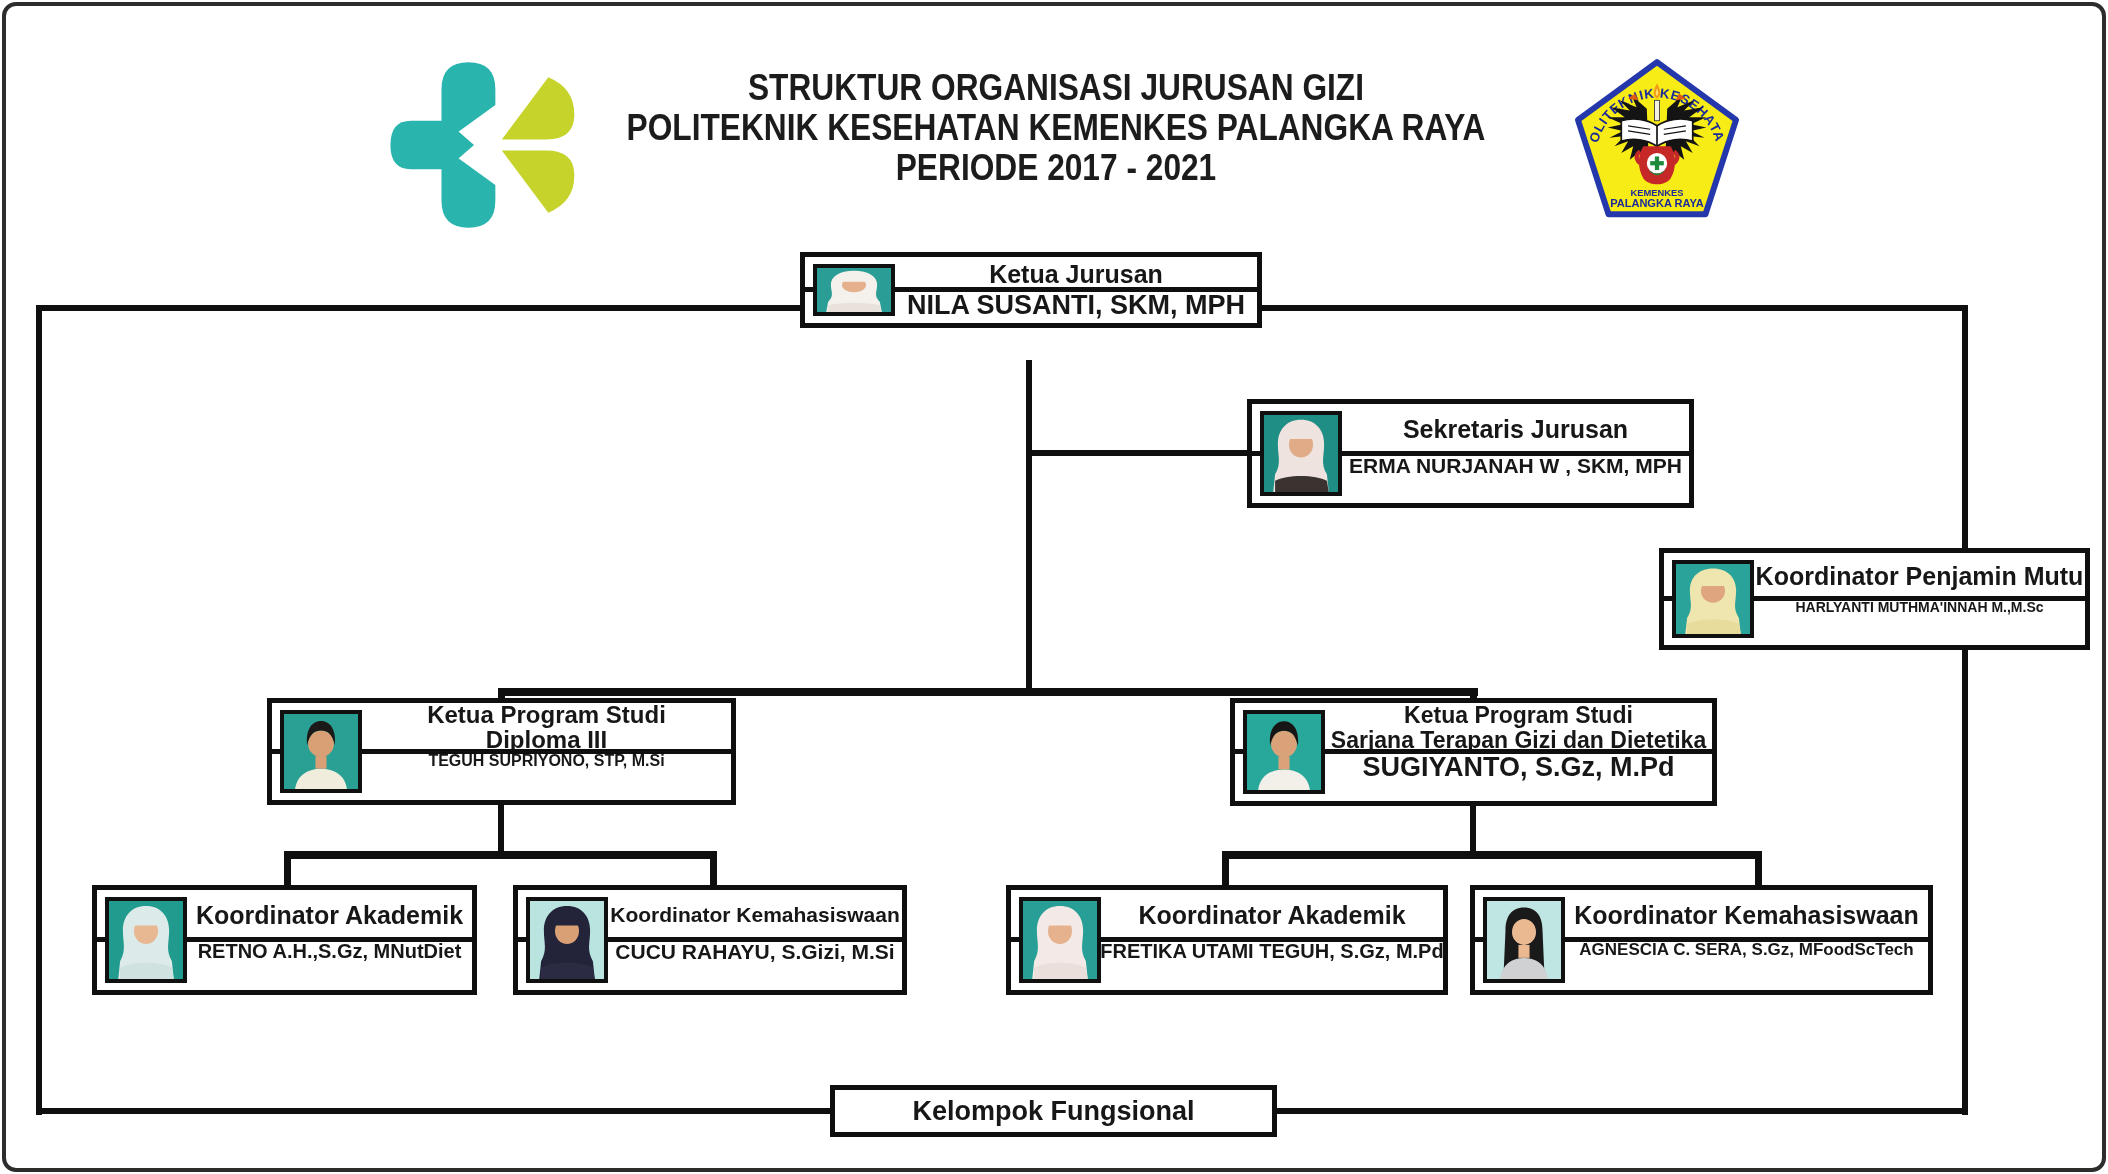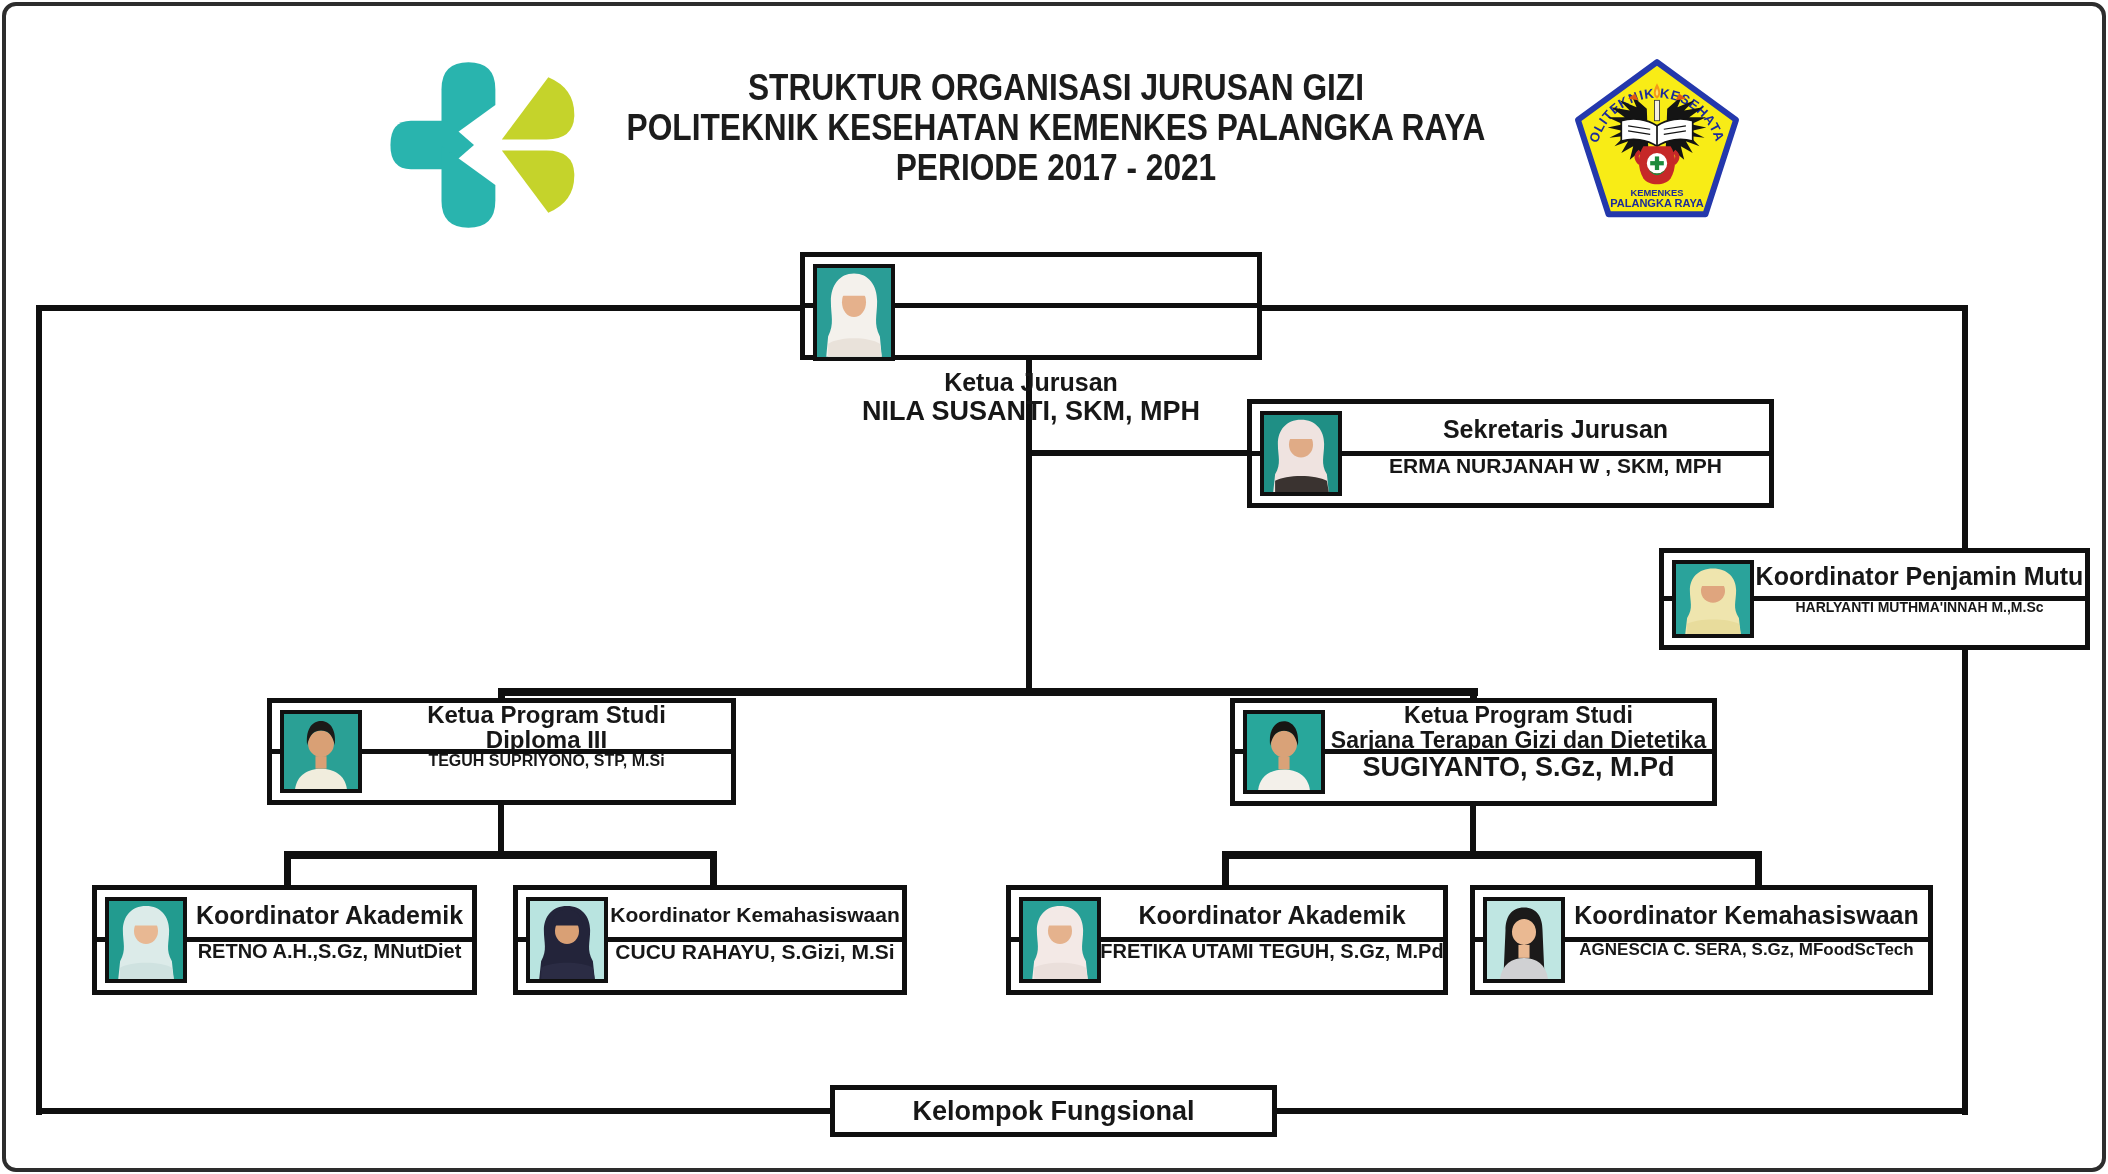--- a/index.html
+++ b/index.html
@@ -128,42 +128,42 @@
       <div class="line" style="left: 284px; top: 851px; width: 7px; height: 38px;"></div>
       <div class="line" style="left: 710px; top: 851px; width: 7px; height: 38px;"></div>
       <div class="line" style="left: 1470px; top: 806px; width: 6px; height: 49px;"></div>
       <div class="line" style="left: 1222px; top: 851px; width: 540px; height: 8px;"></div>
       <div class="line" style="left: 1222px; top: 851px; width: 7px; height: 38px;"></div>
       <div class="line" style="left: 1755px; top: 851px; width: 7px; height: 38px;"></div>
       <div class="line" style="left: 36px; top: 1108px; width: 794px; height: 6px;"></div>
       <div class="line" style="left: 1277px; top: 1108px; width: 689px; height: 6px;"></div>
     </div>
   <div id="nodes">
-      <div class="node" style="left: 800px; top: 252px; width: 462px; height: 108px; flex-direction: column;">
+      <div class="node" style="left: 800px; top: 252px; width: 462px; height: 76px;">
     <div class="divider"></div>
     <div class="photo" style="background: rgb(42, 157, 150);">
           <svg viewBox="0 0 80 96" preserveAspectRatio="none">
             <rect width="80" height="96" fill="#2a9d96"></rect>
       <path d="M40,6 C24,6 15,19 15,36 C15,52 19,60 12,74 L10,96 L70,96 L68,74 C61,60 65,52 65,36 C65,19 56,6 40,6 Z" fill="#f4f1ec"></path>
       <path d="M12,96 L10,96 L70,96 L68,82 C56,74 24,74 12,82 Z" fill="#e9e2da"></path>
       <ellipse cx="40" cy="37" rx="13" ry="16" fill="#e5b18c"></ellipse>
       <path d="M40,10 C30,10 24,18 23,30 L57,30 C56,18 50,10 40,10 Z" fill="#f4f1ec"></path>
           </svg>
         </div>
     <div class="content">
       <div class="title-row">
         <span class="t1">Ketua Jurusan</span>
 
       </div>
       <div class="name-row">
         <span class="nm">NILA SUSANTI, SKM, MPH</span>
       </div>
     </div>
   </div>
-      <div class="node" style="left: 1247px; top: 399px; width: 527px; height: 109px;">
+      <div class="node" style="left: 1247px; top: 399px; width: 447px; height: 109px;">
     <div class="divider"></div>
     <div class="photo" style="background: rgb(31, 143, 133);">
           <svg viewBox="0 0 80 96" preserveAspectRatio="none">
             <rect width="80" height="96" fill="#1f8f85"></rect>
       <path d="M40,6 C24,6 15,19 15,36 C15,52 19,60 12,74 L10,96 L70,96 L68,74 C61,60 65,52 65,36 C65,19 56,6 40,6 Z" fill="#efe3e0"></path>
       <path d="M12,96 L10,96 L70,96 L68,82 C56,74 24,74 12,82 Z" fill="#3a3330"></path>
       <ellipse cx="40" cy="37" rx="13" ry="16" fill="#e0ab86"></ellipse>
       <path d="M40,10 C30,10 24,18 23,30 L57,30 C56,18 50,10 40,10 Z" fill="#efe3e0"></path>
           </svg>
         </div>

